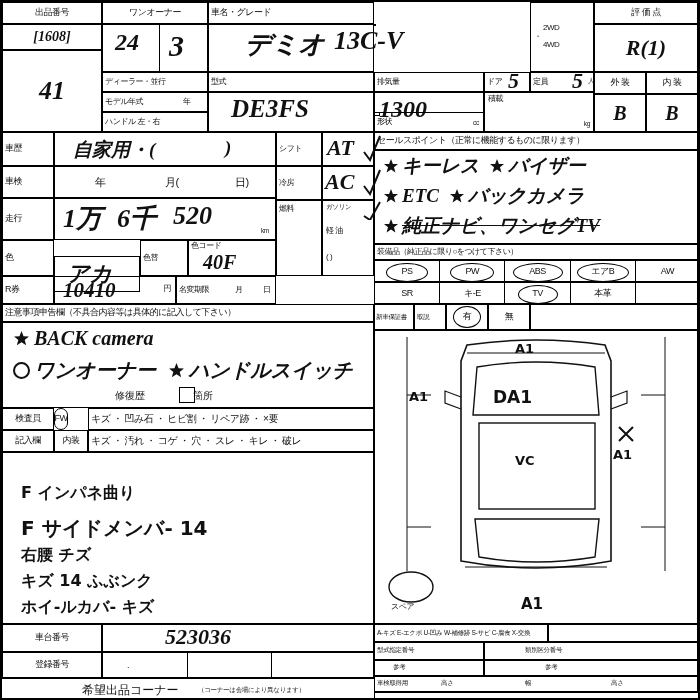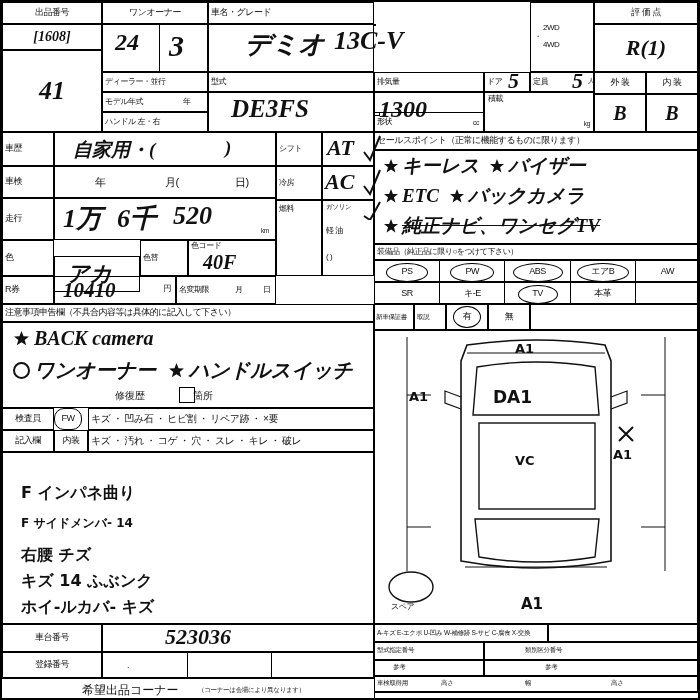--- a/index.html
+++ b/index.html
@@ -329,39 +329,39 @@
       <span class="hw" style="font-size:20px;">ハンドルスイッチ</span>
     </div>
     <div style="position:absolute;left:112px;top:66px;font-size:10px;">修復歴</div>
     <div style="position:absolute;left:190px;top:66px;font-size:10px;">箇所</div>
     <div style="position:absolute;left:176px;top:64px;width:14px;height:14px;border:1px solid #000;"></div>
   </div>
 
   <div class="cell b lab ctr" style="left:0;top:406px;width:52px;height:22px;">
     <span>検査員</span>
   </div>
-  <div class="cell b lab ctr" style="left:52px;top:406px;width:28px;height:22px;border-radius:10px;">
+  <div class="cell b lab ctr" style="left:52px;top:406px;width:14px;height:22px;border-radius:10px;">
     <span>FW</span>
   </div>
   <div class="cell b lab lft pad2" style="left:86px;top:406px;width:286px;height:22px;">
     <span style="font-size:10px;">キズ ・ 凹み石 ・ ヒビ割 ・ リペア跡 ・ ×要</span>
   </div>
   <div class="cell b lab ctr" style="left:0;top:428px;width:52px;height:22px;">
     <span>記入欄</span>
   </div>
   <div class="cell b lab ctr" style="left:52px;top:428px;width:34px;height:22px;">
     <span>内装</span>
   </div>
   <div class="cell b lab lft pad2" style="left:86px;top:428px;width:286px;height:22px;">
     <span style="font-size:10px;">キズ ・ 汚れ ・ コゲ ・ 穴 ・ スレ ・ キレ ・ 破レ</span>
   </div>
 
   <div class="cell b" style="left:0;top:450px;width:372px;height:172px;">
     <div class="hand" style="position:absolute;left:18px;top:30px;font-size:16px;">F インパネ曲り</div>
-    <div class="hand" style="position:absolute;left:18px;top:62px;font-size:12px;">F サイドメンバ- 14</div>
+    <div class="hand" style="position:absolute;left:18px;top:62px;font-size:20px;">F サイドメンバ- 14</div>
     <div class="hand" style="position:absolute;left:18px;top:92px;font-size:16px;">右腰 チズ</div>
     <div class="hand" style="position:absolute;left:18px;top:118px;font-size:16px;">キズ  14  ふぶンク</div>
     <div class="hand" style="position:absolute;left:18px;top:144px;font-size:16px;">ホイ-ルカバ- キズ</div>
   </div>
 
   <div class="cell b" style="left:372px;top:328px;width:324px;height:294px;">
     <svg width="322" height="292" viewBox="0 0 322 292">
 
       <line x1="32" y1="6" x2="32" y2="240" stroke="#111" stroke-width="1"></line>
       <line x1="290" y1="6" x2="290" y2="240" stroke="#111" stroke-width="1"></line>

